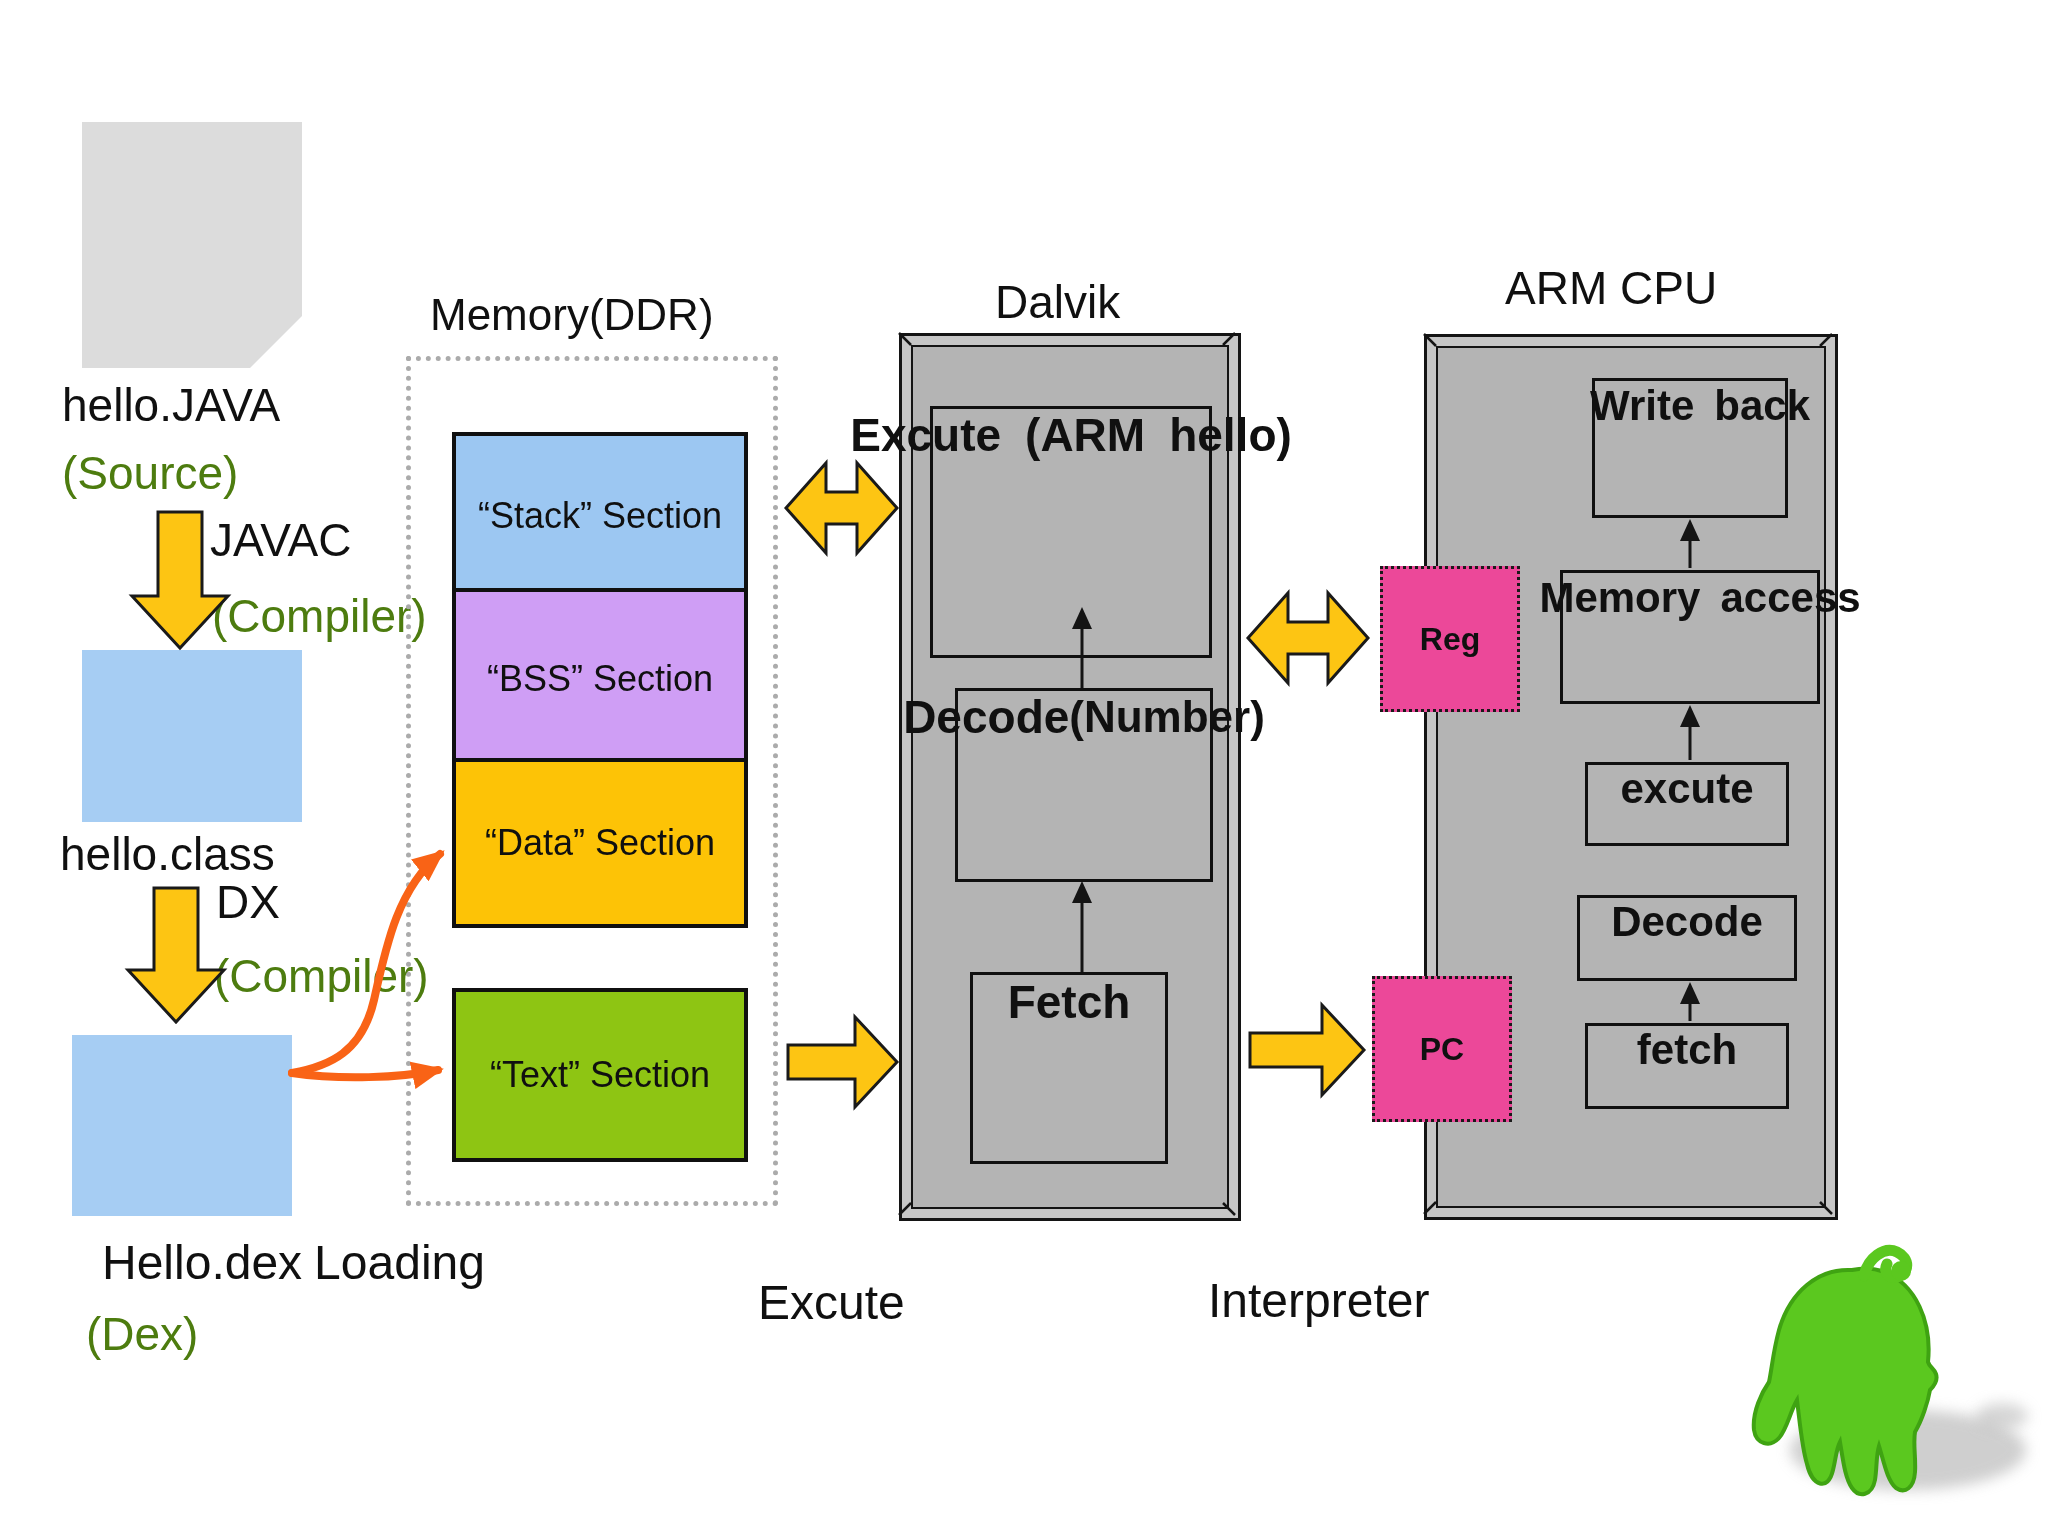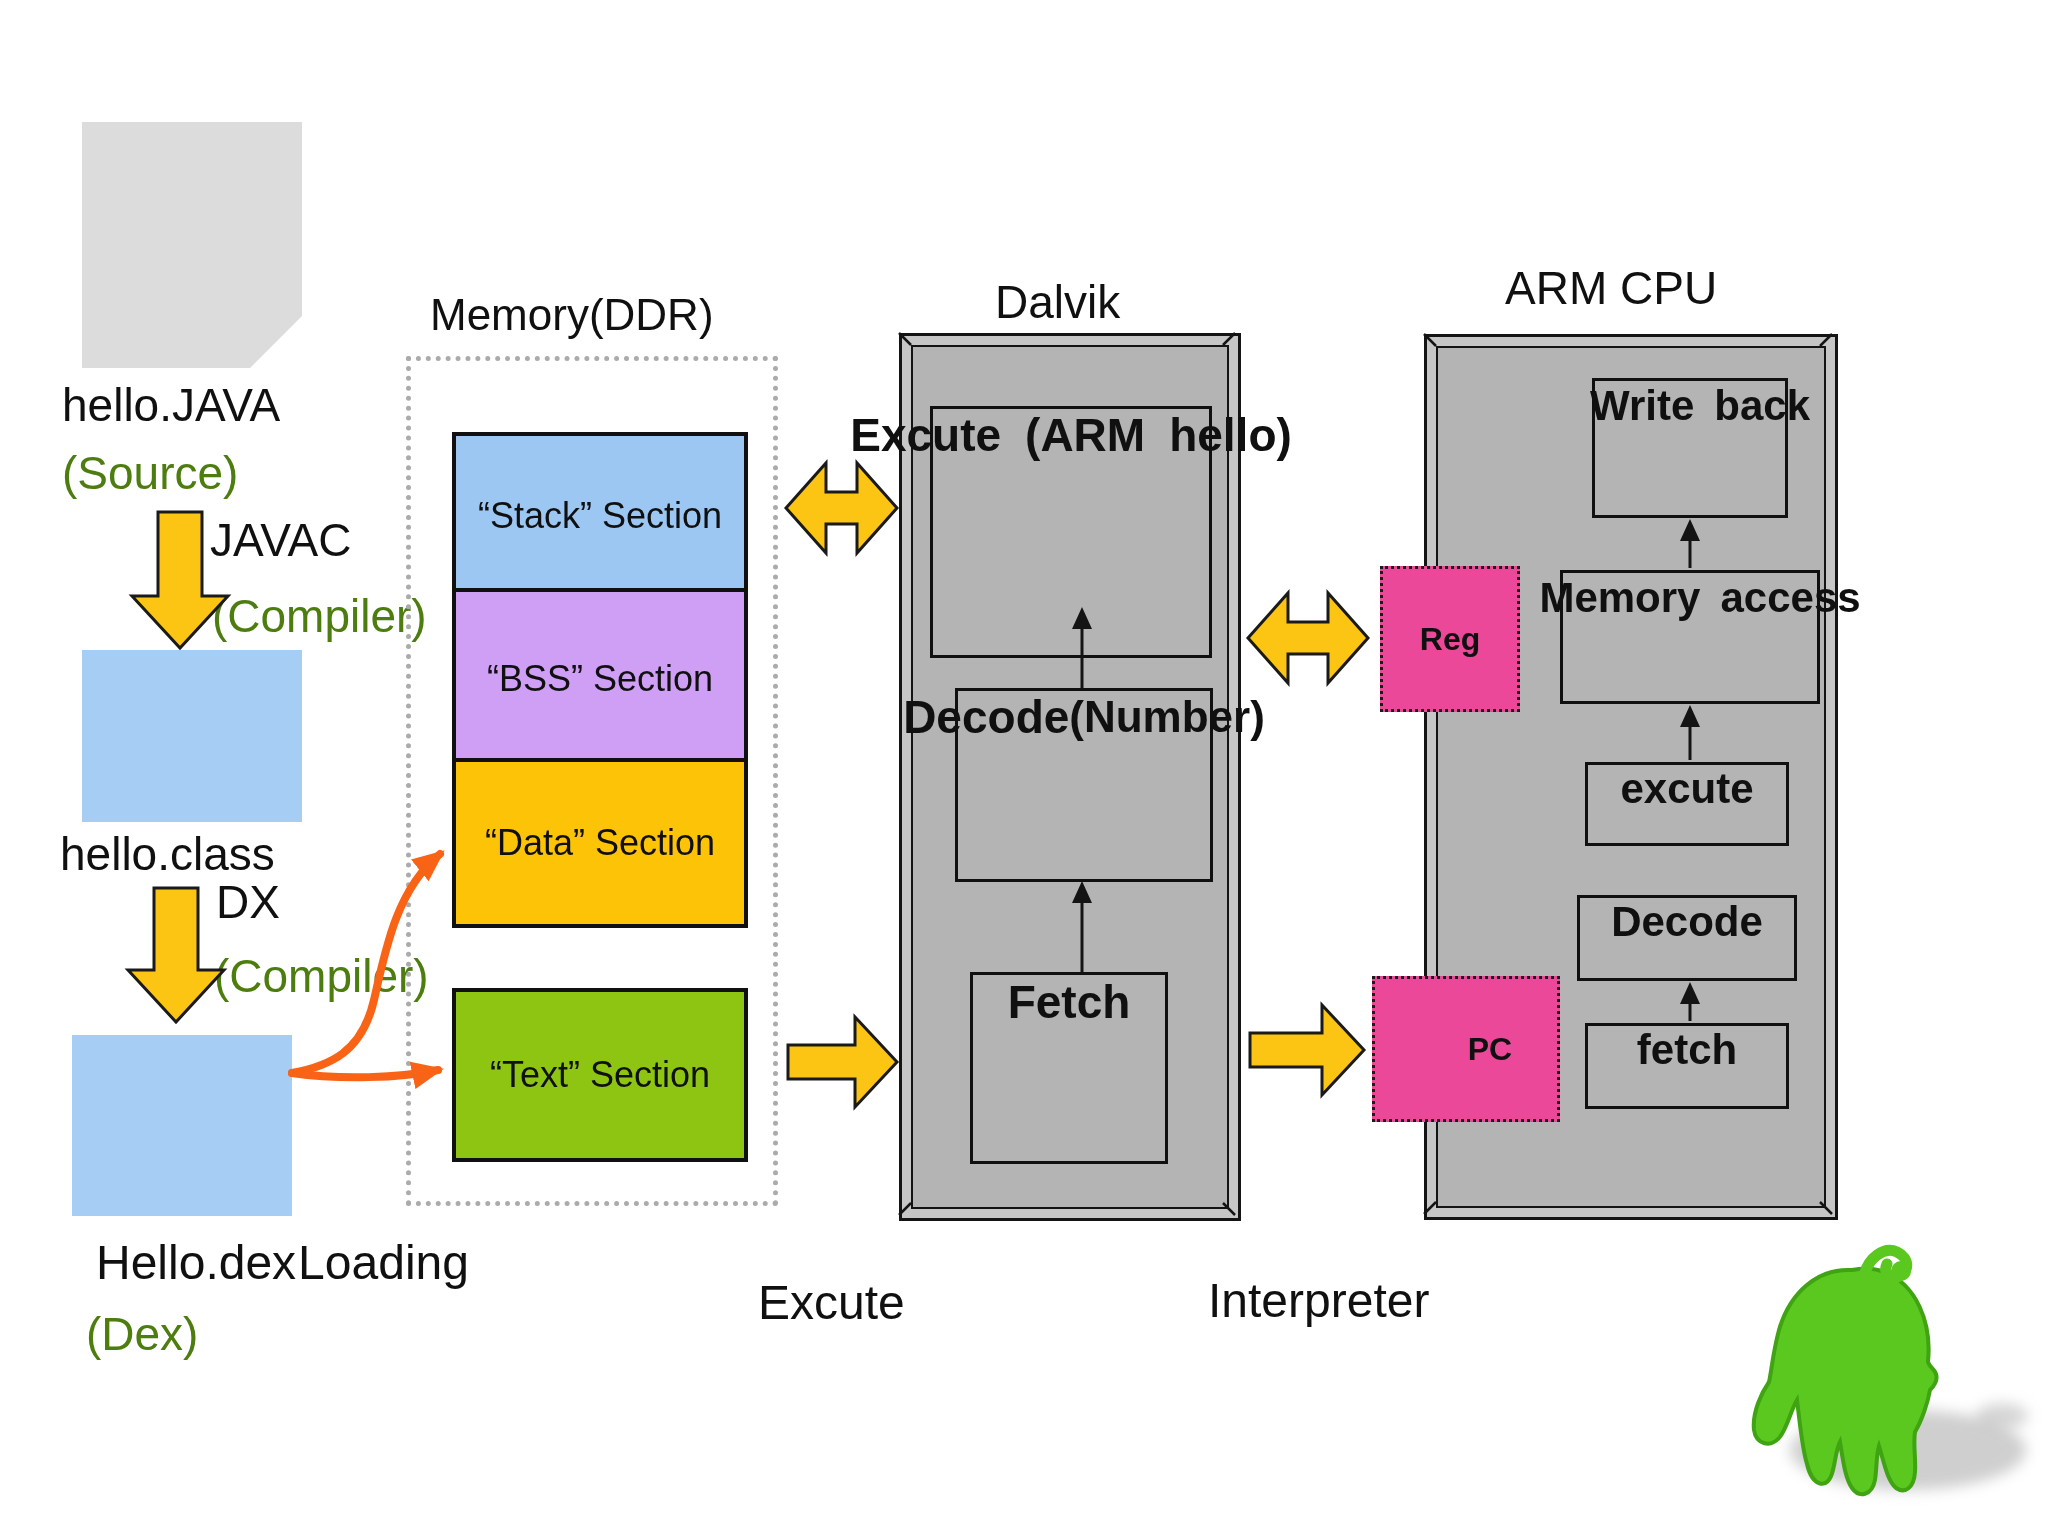--- a/index.html
+++ b/index.html
@@ -17,21 +17,21 @@
     clip-path:polygon(0 0,100% 0,100% calc(100% - 52px),calc(100% - 52px) 100%,0 100%);}
   #lbl-hellojava{left:62px;top:381px;}
   #lbl-source{left:62px;top:449px;}
   #lbl-javac{left:210px;top:516px;}
   #lbl-compiler1{left:212px;top:592px;}
   #class-box{left:82px;top:650px;width:220px;height:172px;background:#a6cdf3;}
   #lbl-helloclass{left:60px;top:830px;}
   #lbl-dx{left:216px;top:878px;}
   #lbl-compiler2{left:214px;top:952px;}
   #dex-box{left:72px;top:1035px;width:220px;height:181px;background:#a6cdf3;}
-  #lbl-hellodex-row{left:96px;top:1238px;display:flex;gap:2px;}
+  #lbl-hellodex-row{left:102px;top:1238px;display:flex;gap:12px;}
   #lbl-dexkind{left:86px;top:1310px;}
 
   
   #mem-title{left:430px;top:292px;}
   #mem-dashed{left:406px;top:356px;width:362px;height:840px;border:5px dotted #ababab;}
   .memsec{position:absolute;left:452px;width:288px;border:4px solid #101010;
     display:flex;align-items:center;justify-content:center;font-size:36px;white-space:nowrap;z-index:2;}
   #sec-stack{top:432px;height:160px;background:#9cc7f2;}
   #sec-bss{top:588px;height:174px;background:#cf9ef5;}
   #sec-data{top:758px;height:162px;background:#fdc306;}
@@ -61,21 +61,21 @@
   #cpu-ma{left:1560px;top:570px;width:254px;height:128px;font-size:42px;line-height:1.2;}
   #cpu-ma .l,#cpu-wb .l{padding-left:20px;}
   #cpu-ex{left:1585px;top:762px;width:198px;height:78px;font-size:42px;}
   #cpu-de{left:1577px;top:895px;width:214px;height:80px;font-size:42px;}
   #cpu-fe{left:1585px;top:1023px;width:198px;height:80px;font-size:42px;}
 
   
   .regbox{position:absolute;background:#ec4899;border:3px dotted #1a1a1a;z-index:6;
     display:flex;align-items:center;justify-content:center;font-weight:bold;font-size:32px;}
   #reg-box{left:1380px;top:566px;width:134px;height:140px;}
-  #pc-box{left:1372px;top:976px;width:134px;height:140px;padding-left:48px;}
+  #pc-box{left:1372px;top:976px;width:134px;height:140px;}
 
   
   #cap-execute{left:758px;top:1278px;}
   #cap-interpreter{left:1208px;top:1276px;}
 
   #arrow-layer{position:absolute;left:0;top:0;width:2048px;height:1535px;z-index:5;pointer-events:none;}
   .txt-layer{z-index:4;}
 </style>
 </head>
 <body>

